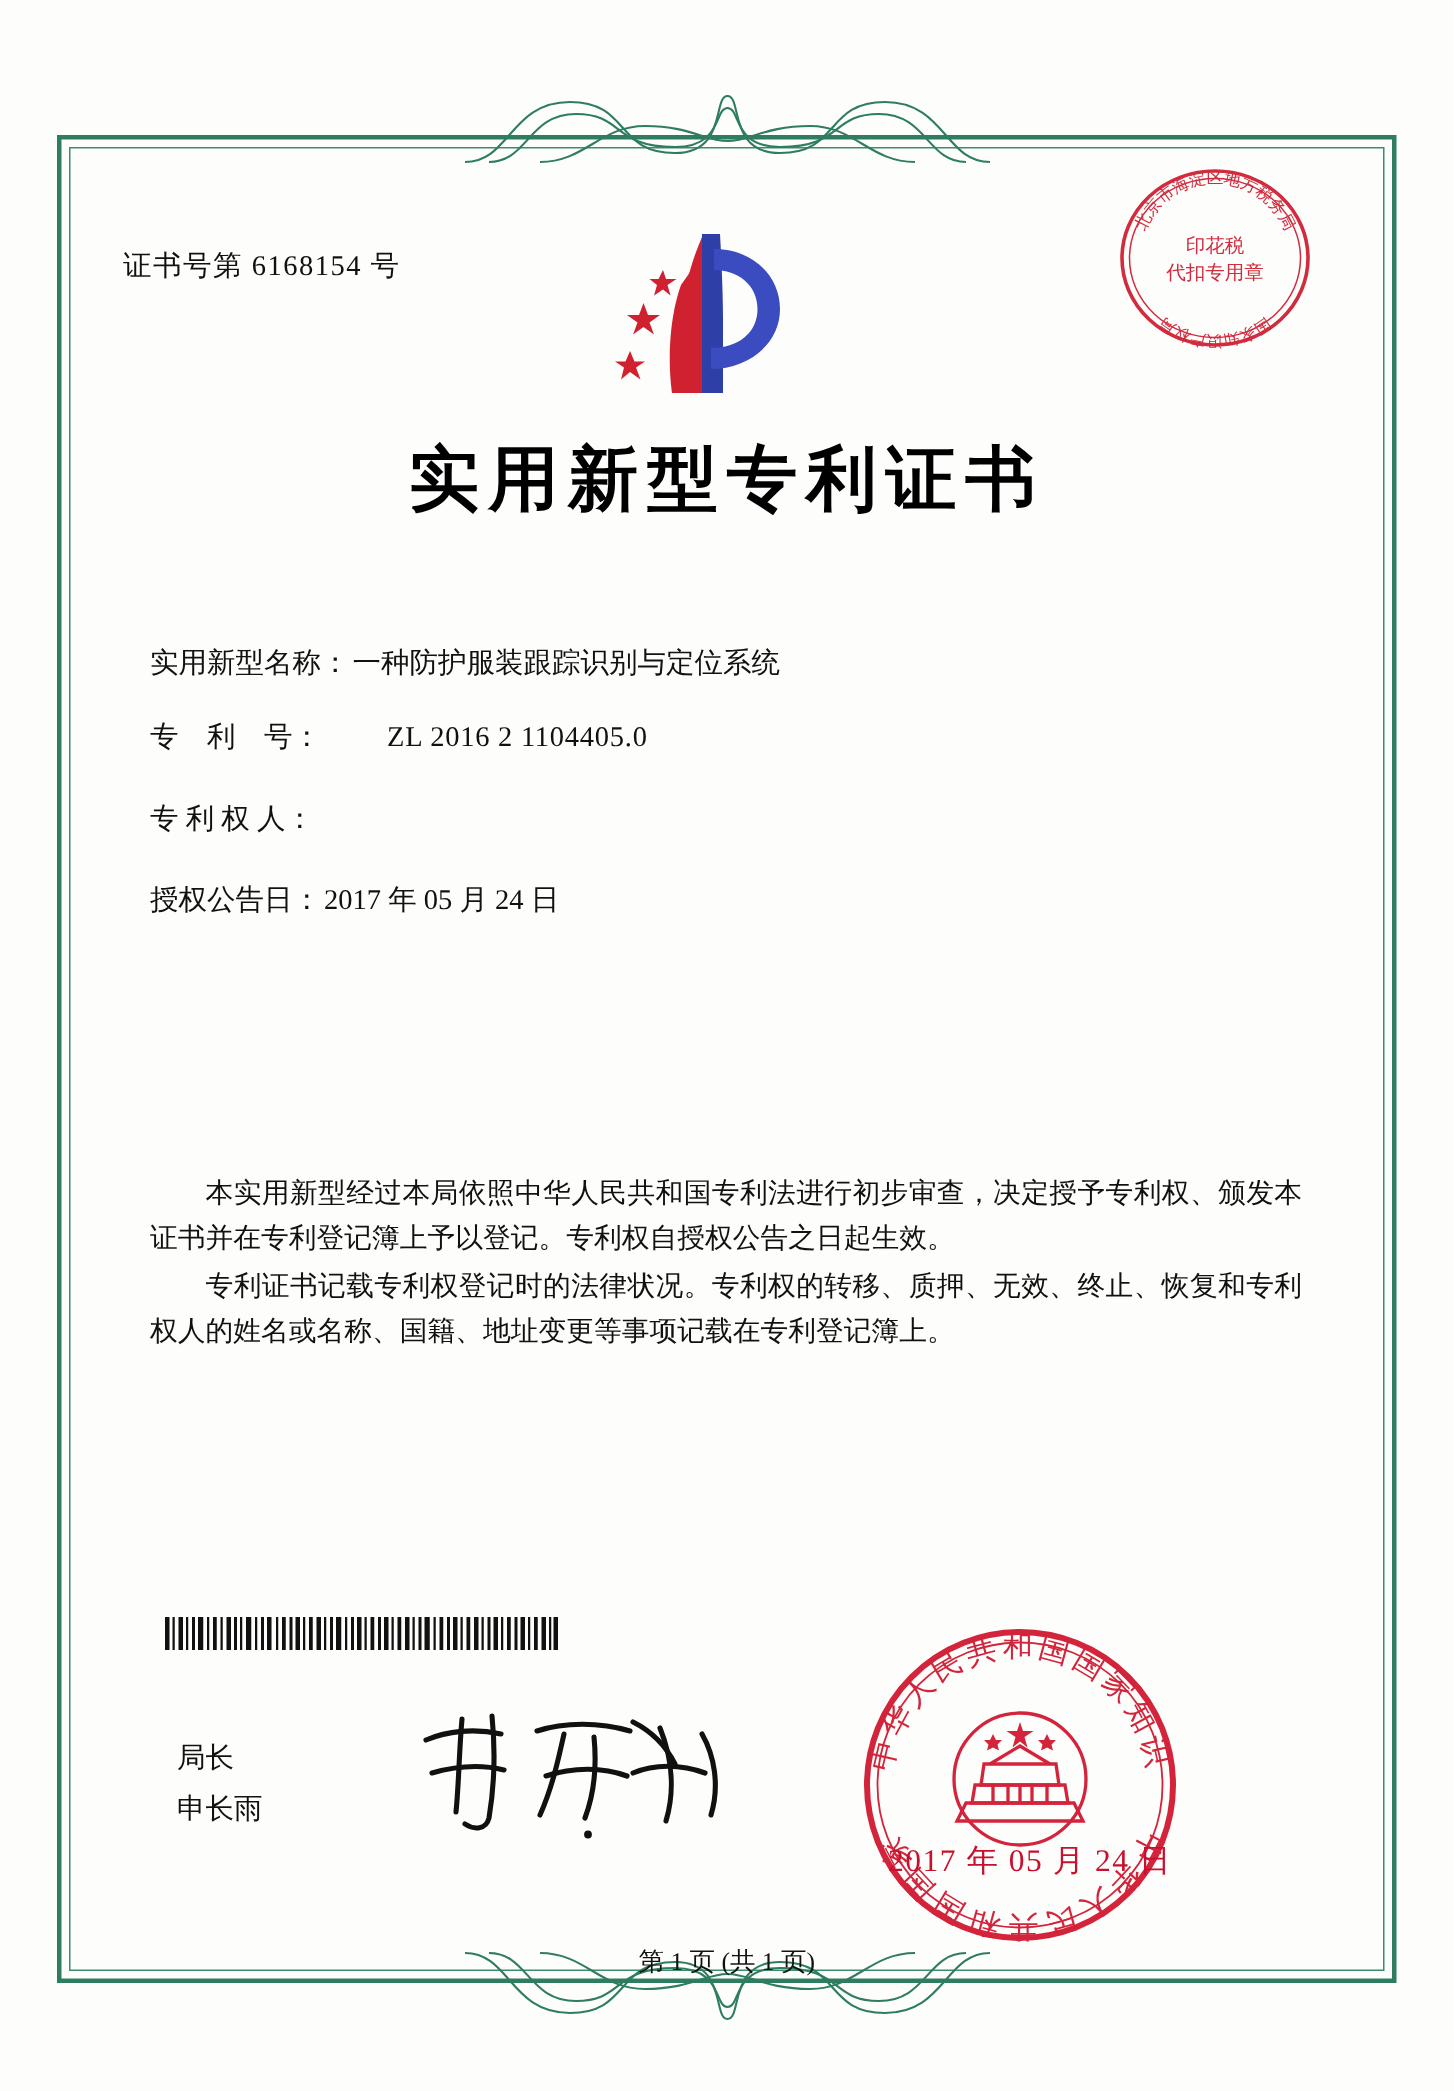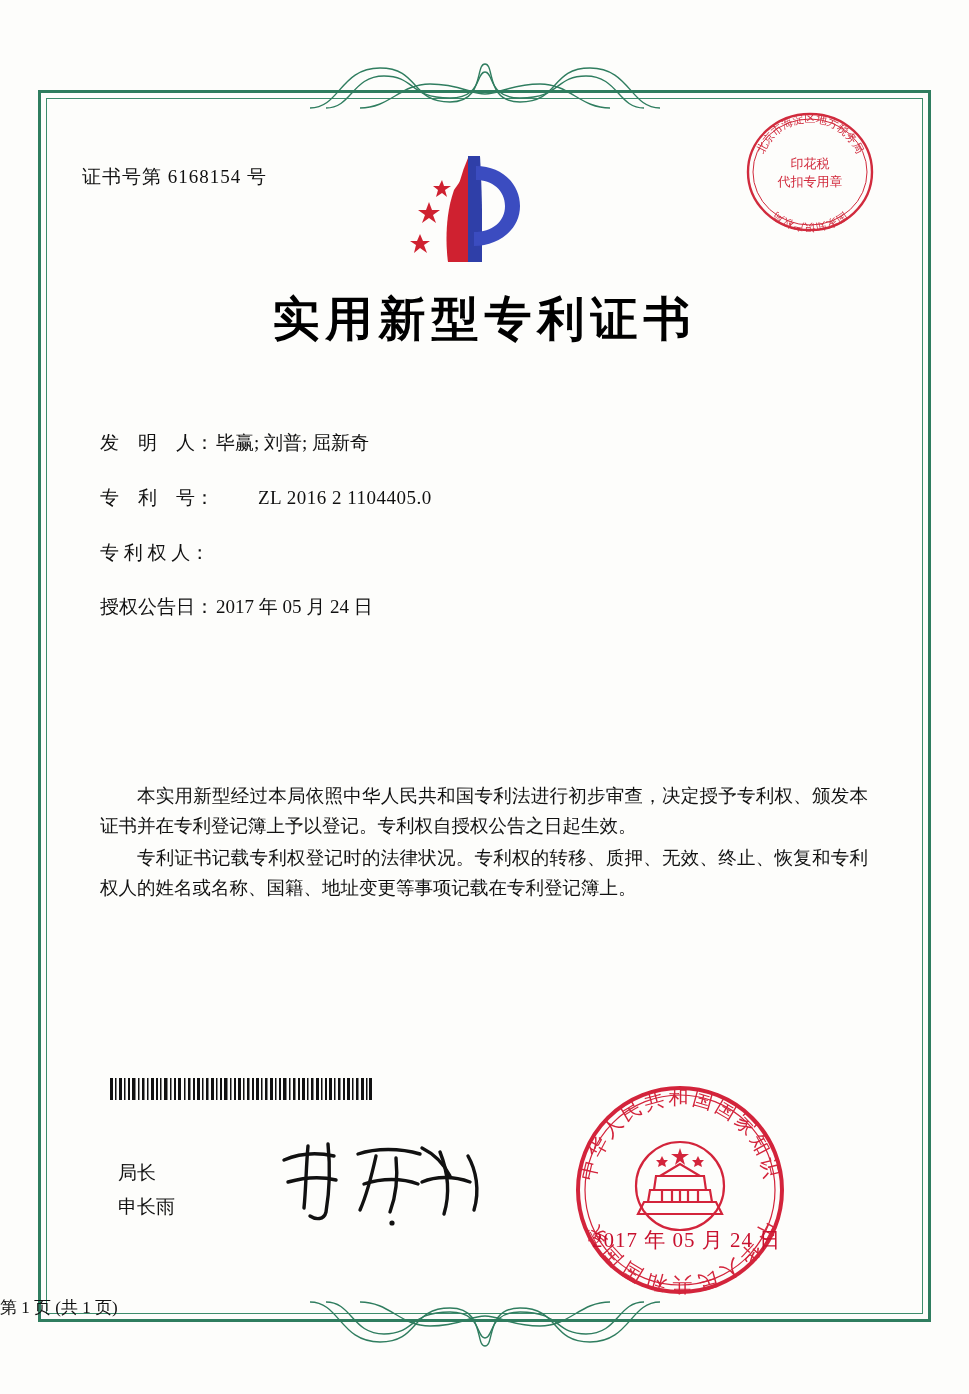--- a/index.html
+++ b/index.html
@@ -185,21 +185,21 @@
     letter-spacing: 1px;
     white-space: nowrap;
   }
 
   
   .page-footer {
     position: absolute;
     left: 0;
     right: 0;
     top: 1296px;
-    text-align: left;
+    text-align: center;
     font-size: 17px;
     color: #111;
   }
 </style>
 </head>
 <body>
 
 <div id="page">
 
   <div class="border-outer"></div>
@@ -248,23 +248,23 @@
     <text font-size="10.5" fill="#d12b3d" font-family="'DejaVu Serif',serif">
       <textPath href="#taxArcBot" startOffset="50%" text-anchor="middle">国家知识产权局</textPath>
     </text>
     <text x="66" y="62" text-anchor="middle" font-size="13" fill="#d12b3d" font-family="'DejaVu Serif',serif">印花税</text>
     <text x="66" y="80" text-anchor="middle" font-size="13" fill="#d12b3d" font-family="'DejaVu Serif',serif">代扣专用章</text>
   </svg>
 
   <div class="doc-title">实用新型专利证书</div>
 
   <div class="fields">
-    <div class="field-row gap-lg">
-      <span class="field-label">发　明　人：</span>
-      <span class="field-value">毕赢; 刘普; 屈新奇</span>
+    <div class="field-row">
+      <span class="field-label">实用新型名称：</span>
+      <span class="field-value">一种防护服装跟踪识别与定位系统</span>
     </div>
     <div class="field-row gap-lg">
       <span class="field-label">专　利　号：</span>
       <span class="field-value mono-num">ZL 2016 2 1104405.0</span>
     </div>
     <div class="field-row gap-lg">
       <span class="field-label">专 利 权 人：</span>
     </div>
     <div class="field-row">
       <span class="field-label">授权公告日：</span>

